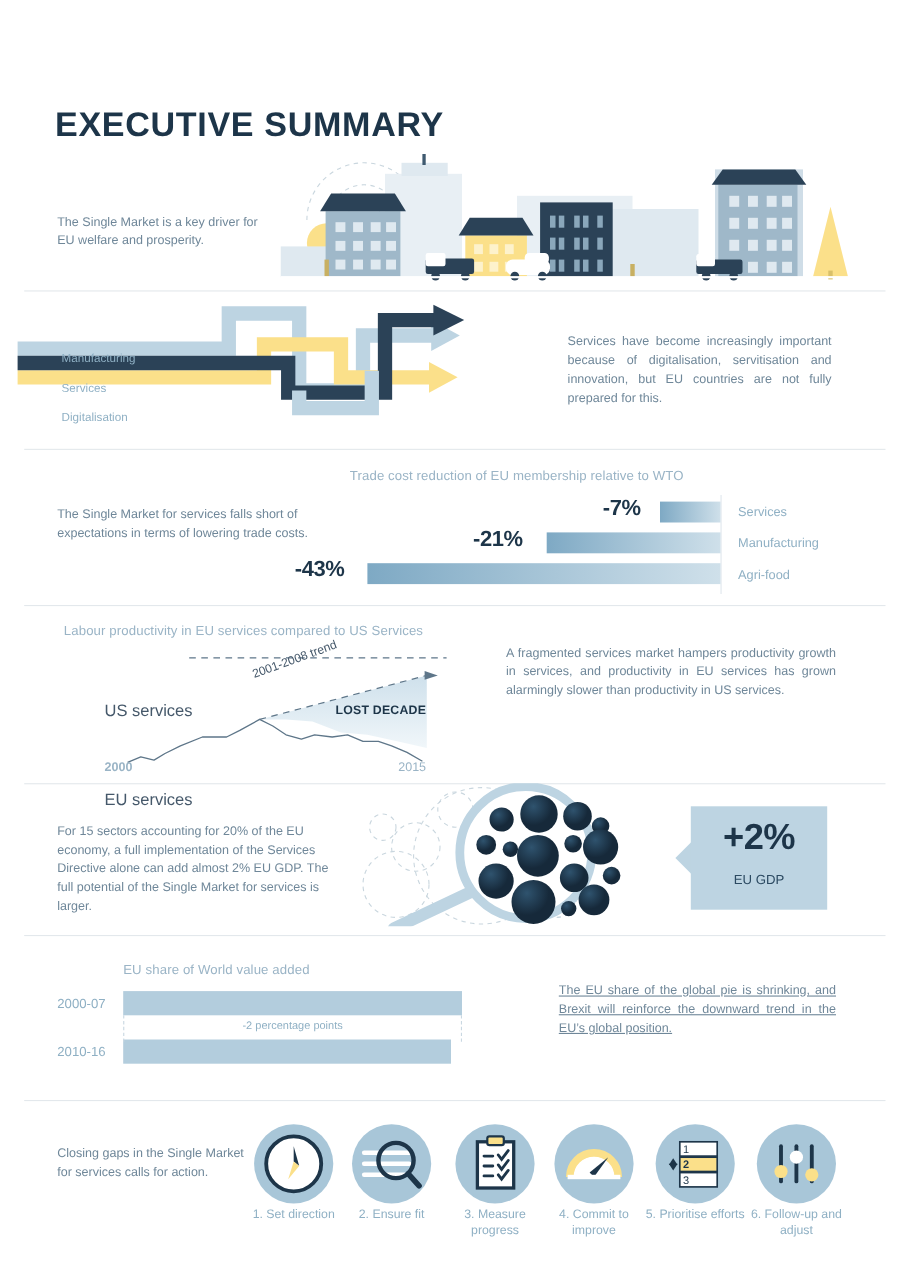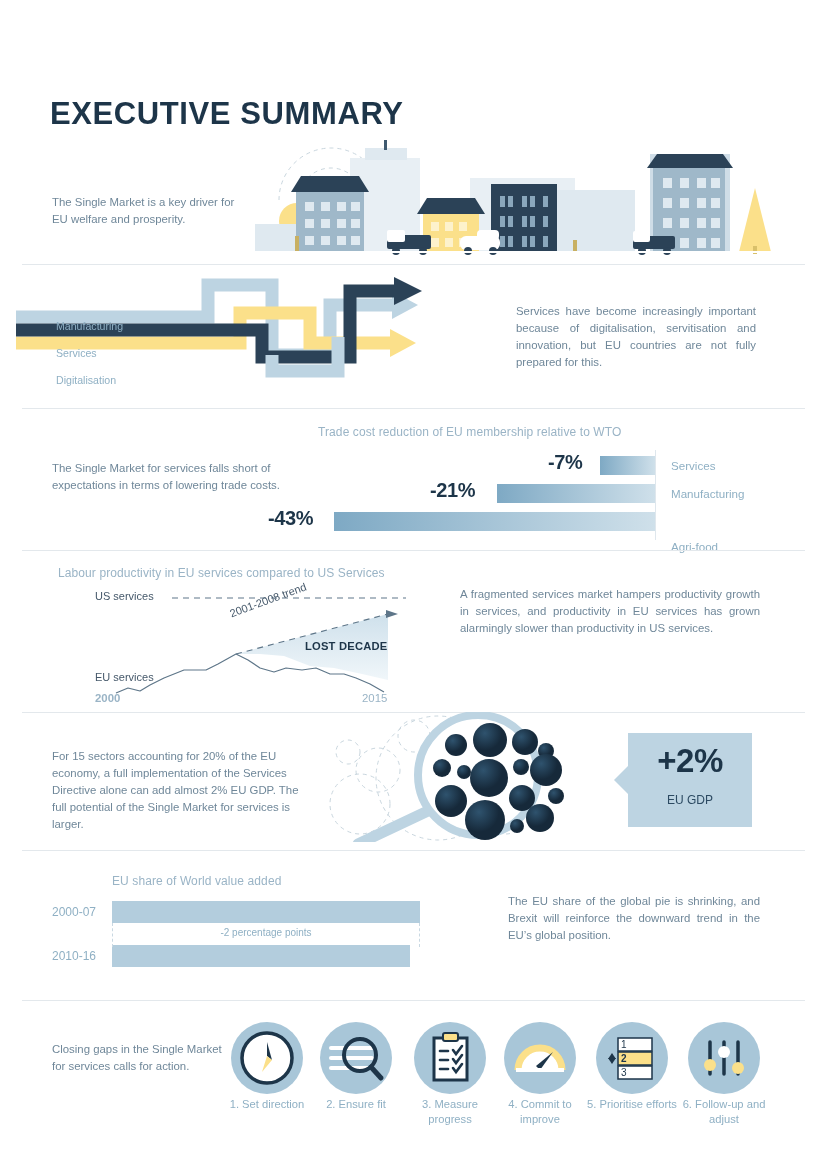--- a/index.html
+++ b/index.html
@@ -33,42 +33,42 @@
   .tc-bar{position:absolute;height:19px;
      background:linear-gradient(90deg,#7ea9c4 0%,#cfe0ea 100%);}
   .tc-val{position:absolute;font-size:20px;font-weight:bold;color:#1d3549;
      letter-spacing:-.4px;}
   .tc-cat{position:absolute;font-size:11.6px;color:#8fb0c4;}
   #tcAxis{position:absolute;left:655px;top:450px;width:1px;height:90px;background:#dfe7ed;}
 
   
   #prodTitle{left:58px;top:566px;}
   #prodText{left:460px;top:586px;width:300px;}
-  .prod-lbl{position:absolute;font-size:11px;color:#45586a;}
+  .prod-lbl{position:absolute;font-size:15px;color:#45586a;margin-top:48px;}
   .prod-year{position:absolute;font-size:11.4px;color:#9ab4c6;}
   #lostDecade{position:absolute;left:305px;top:640px;font-size:11.2px;
      font-weight:bold;color:#1d3549;letter-spacing:.2px;}
   #trendLbl{position:absolute;left:228px;top:608px;font-size:11px;color:#45586a;
      transform:rotate(-20deg);transform-origin:left top;}
 
   
   #gdpText{left:52px;top:748px;width:258px;}
   #gdpBadge{position:absolute;left:628px;top:733px;width:124px;height:94px;
      background:#bdd4e2;}
   #gdpNotch{position:absolute;left:614px;top:765px;width:0;height:0;
      border-top:15px solid transparent;border-bottom:15px solid transparent;
      border-right:15px solid #bdd4e2;}
   #gdpVal{position:absolute;left:628px;top:742px;width:124px;text-align:center;
      font-size:33px;font-weight:bold;color:#1d3549;letter-spacing:-.5px;}
   #gdpSub{position:absolute;left:628px;top:793px;width:124px;text-align:center;
      font-size:12px;color:#2c4a62;}
 
   
   #shareTitle{left:112px;top:874px;}
-  #shareText{left:508px;top:893px;width:252px;}
+  #shareText{left:508px;top:893px;width:252px;text-decoration:underline;}
   .sh-lbl{position:absolute;font-size:12px;color:#8fb0c4;}
   .sh-bar{position:absolute;height:22px;background:#b3cddd;}
   #shNote{position:absolute;left:112px;top:927px;width:308px;text-align:center;
      font-size:10px;color:#8fb0c4;}
   .sh-dash{position:absolute;border-left:1px dashed #c9d8e2;}
 
   
   #actText{left:52px;top:1041px;width:170px;}
   .act{position:absolute;top:1022px;width:72px;}
   .act-circle{width:72px;height:72px;border-radius:50%;background:#a8c6d8;
@@ -236,21 +236,21 @@
   <div class="tc-bar" style="left:600px;top:456px;width:55px;"></div>
   <div class="tc-val" style="left:548px;top:451px;">-7%</div>
   <div class="tc-cat" style="left:671px;top:459px;">Services</div>
 
   <div class="tc-bar" style="left:497px;top:484px;width:158px;"></div>
   <div class="tc-val" style="left:430px;top:479px;">-21%</div>
   <div class="tc-cat" style="left:671px;top:487px;">Manufacturing</div>
 
   <div class="tc-bar" style="left:334px;top:512px;width:321px;"></div>
   <div class="tc-val" style="left:268px;top:507px;">-43%</div>
-  <div class="tc-cat" style="left:671px;top:540px;">Agri-food</div>
+  <div class="tc-cat" style="left:671px;top:516px;">Agri-food</div>
 
   <div class="divider" style="top:550px;"></div>
 
   <div id="prodTitle" class="abs chart-title">Labour productivity in EU services compared to US Services</div>
 
   <svg class="abs" style="left:88px;top:588px;" width="320" height="112" viewBox="0 0 320 112">
     <defs>
       <linearGradient id="lostFill" x1="0" y1="0" x2="0" y2="1">
         <stop offset="0" stop-color="#c6dbe8"></stop>
           <stop offset="1" stop-color="#eef5f9"></stop>

